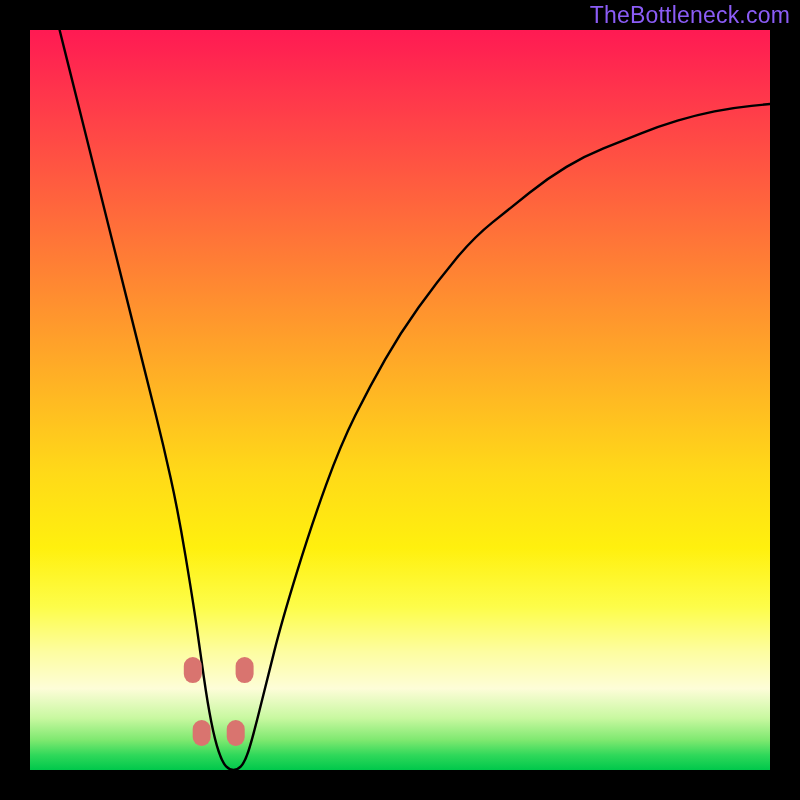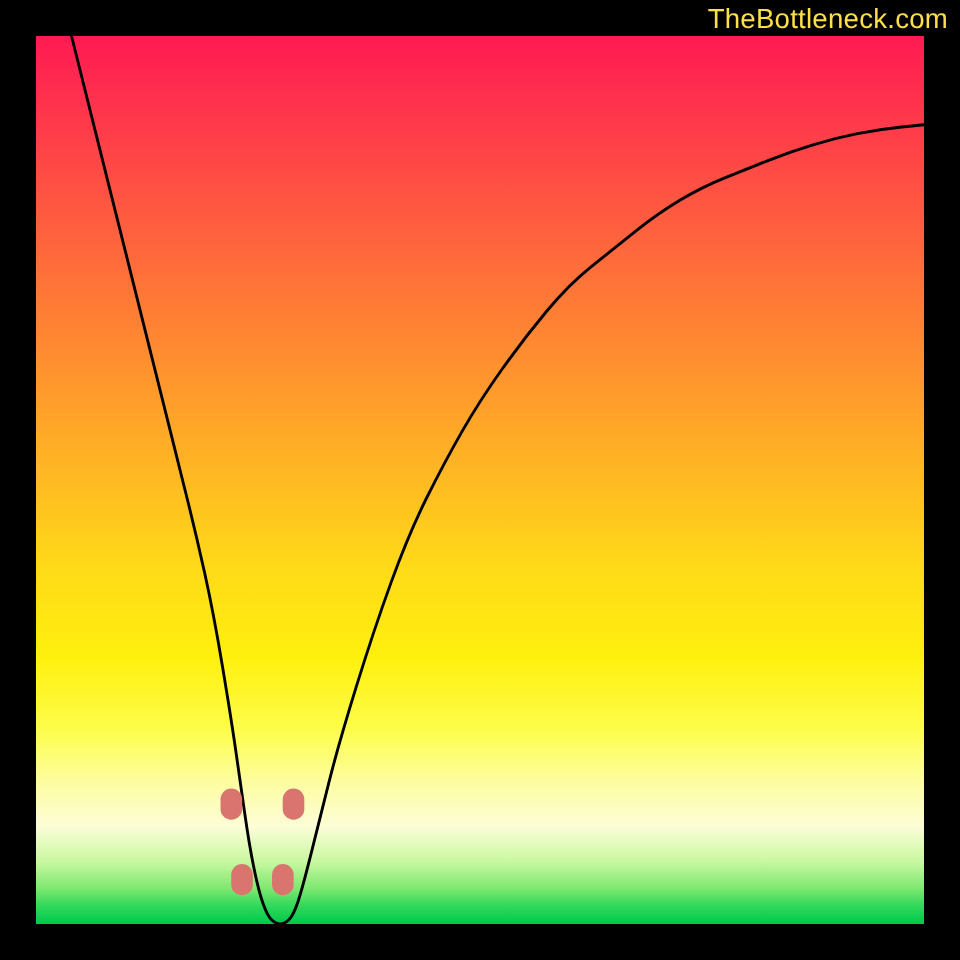--- a/index.html
+++ b/index.html
@@ -39,21 +39,21 @@
       #c8f8a0 93%,
       #7de86f 96%,
       #2fd85a 98%,
       #00c84b 100%
     );
   }
   .watermark {
     position: absolute;
     top: 2px;
     right: 10px;
-    color: #fde047;
+    color: #8b5cf6;
     font-size: 23px;
     font-weight: 500;
     letter-spacing: 0.2px;
     pointer-events: none;
     text-align: center;
   }
   svg.curve {
     position: absolute;
     left: 0;
     top: 0;

